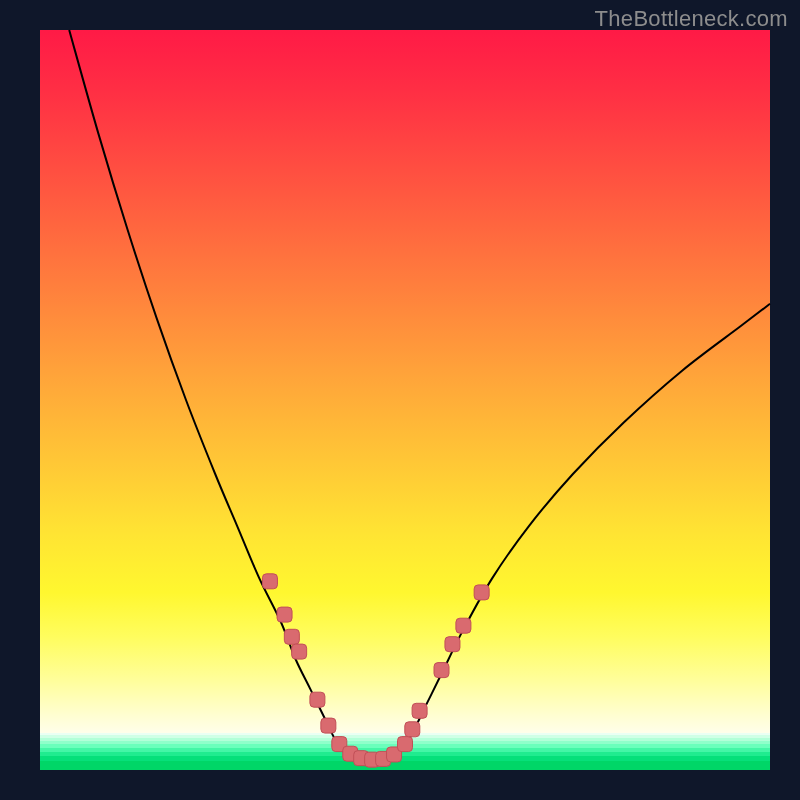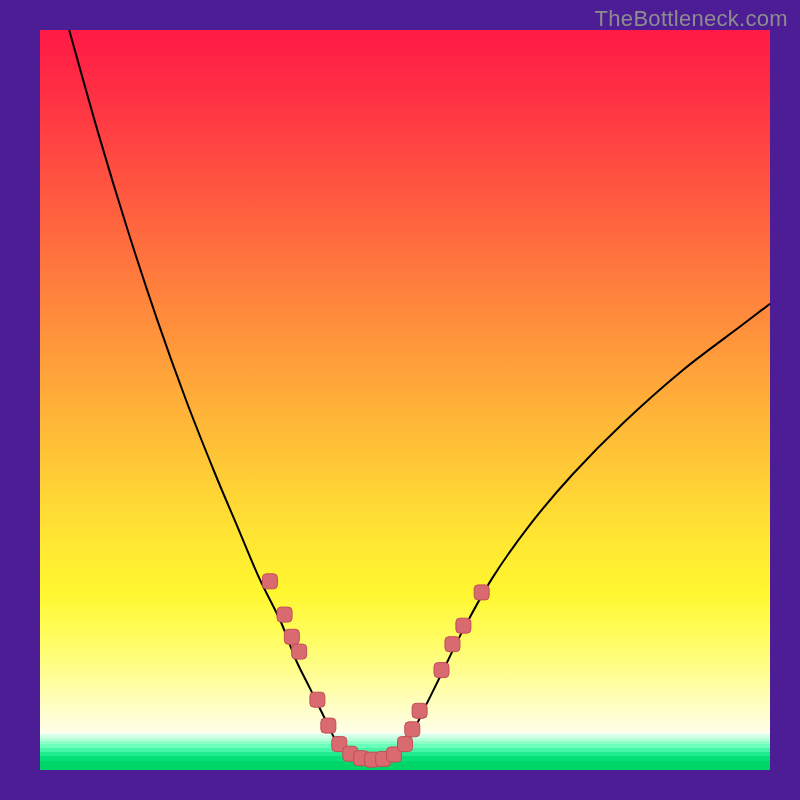--- a/index.html
+++ b/index.html
@@ -8,21 +8,21 @@
     width: 800px;
     height: 800px;
     overflow: hidden;
     background: #000;
     font-family: Arial, Helvetica, sans-serif;
   }
   .frame {
     position: relative;
     width: 800px;
     height: 800px;
-    background: #4c1d95;
+    background: #0f172a;
   }
   .plot-area {
     position: absolute;
     left: 40px;
     top: 30px;
     width: 730px;
     height: 740px;
     
     background: linear-gradient(
       to bottom,

